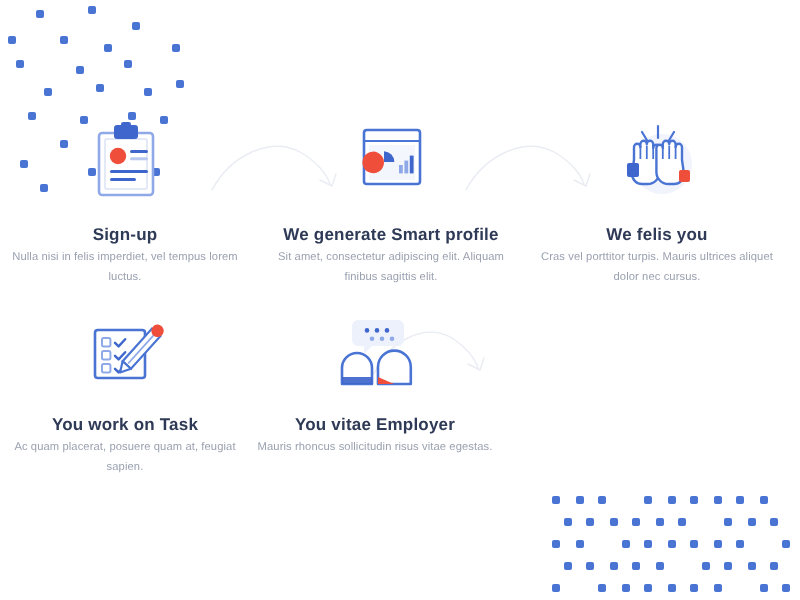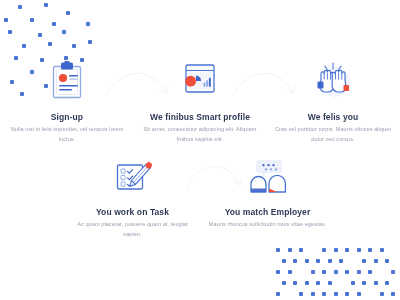--- a/index.html
+++ b/index.html
@@ -11,26 +11,26 @@
   }
   .stage{position:absolute;inset:0;}
 
   
   .dots{position:absolute;pointer-events:none;}
   .dots .d{position:absolute;width:4px;height:4px;border-radius:1px;background:#4a74d4;}
   #dots-top-left{left:0;top:0;width:110px;height:90px;}
   #dots-bottom-right{right:0;bottom:0;width:130px;height:56px;}
 
   
-  .row{position:absolute;left:0;right:0;display:flex;justify-content:center;}
+  .row{position:absolute;left:0;right:0;display:flex;justify-content:flex-start;}
   #row-top{top:58px;}
   #row-bottom{top:153px;}
   .row-inner{display:flex;}
   #row-top .row-inner{gap:8px;}
-  #row-bottom .row-inner{gap:10px;}
+  #row-bottom .row-inner{}
 
   .step{width:125px;display:flex;flex-direction:column;align-items:center;}
   .step-icon{width:46px;height:46px;display:flex;align-items:center;justify-content:center;margin-bottom:9px;}
   .step-icon svg{display:block;}
   .step-title{
     font-size:8.5px;font-weight:bold;color:#2f3a57;
     letter-spacing:.1px;text-align:center;margin-bottom:3px;line-height:1.1;
   }
   .step-desc{
     font-size:5.6px;color:#9aa1b0;text-align:center;line-height:1.72;
@@ -174,21 +174,21 @@
             <rect x="6" y="3" width="28" height="27" rx="1.4" fill="#ffffff" stroke="#4a74d4" stroke-width="1.3"></rect>
             <line x1="6" y1="8.5" x2="34" y2="8.5" stroke="#4a74d4" stroke-width="1.1"></line>
             <rect x="8.5" y="10.5" width="23" height="17.5" fill="#f3f6fd"></rect>
             <path d="M16,19 a5.4,5.4 0 1,1 -0.02,-0.3 Z" fill="#ef4e3a"></path>
             <path d="M16,19 L16,13.6 a5.4,5.4 0 0,1 5.2,5.4 Z" fill="#3f66cc"></path>
             <rect x="23.5" y="20.5" width="1.9" height="4.2" fill="#8fa9e8"></rect>
             <rect x="26.2" y="18.3" width="1.9" height="6.4" fill="#8fa9e8"></rect>
             <rect x="28.9" y="15.8" width="1.9" height="8.9" fill="#3f66cc"></rect>
           </svg>
         </div>
-        <div class="step-title">We finibus Smart profile</div>
+        <div class="step-title">We generate Smart profile</div>
         <div class="step-desc">Sit amet, consectetur adipiscing elit. Aliquam finibus sagittis elit.</div>
       </div>
 
       <div class="step">
         <div class="step-icon">
           <svg width="42" height="40" viewBox="0 0 42 40">
             <circle cx="23" cy="21" r="15" fill="#f1f4fd"></circle>
             <line x1="21" y1="2" x2="21" y2="8" stroke="#4a74d4" stroke-width="1.1" stroke-linecap="round"></line>
             <line x1="13" y1="5" x2="16" y2="10" stroke="#4a74d4" stroke-width="1.1" stroke-linecap="round"></line>
             <line x1="29" y1="5" x2="26" y2="10" stroke="#4a74d4" stroke-width="1.1" stroke-linecap="round"></line>
@@ -245,20 +245,20 @@
             <circle cx="26.5" cy="8.2" r="1.15" fill="#3f66cc"></circle>
             <circle cx="19" cy="12.4" r="1.15" fill="#8fa9e8"></circle>
             <circle cx="24" cy="12.4" r="1.15" fill="#8fa9e8"></circle>
             <circle cx="29" cy="12.4" r="1.15" fill="#8fa9e8"></circle>
             <path d="M4,35 L4,27 a7.5,7.5 0 0,1 15,0 L19,35 Z" fill="#ffffff" stroke="#4a74d4" stroke-width="1.3" stroke-linejoin="round"></path>
             <path d="M4,31.5 L4,35 L19,35 L19,31.5 Z" fill="#3f66cc" opacity=".92"></path>
             <path d="M22,35 L22,26.5 a8.2,8.2 0 0,1 16.4,0 L38.4,35 Z" fill="#ffffff" stroke="#4a74d4" stroke-width="1.3" stroke-linejoin="round"></path>
             <path d="M22,31.5 L22,35 L30,35 Z" fill="#ef4e3a"></path>
           </svg>
         </div>
-        <div class="step-title">You match Employer</div>
+        <div class="step-title">You vitae Employer</div>
         <div class="step-desc">Mauris rhoncus sollicitudin risus vitae egestas.</div>
       </div>
 
     </div>
   </div>
 
 </div>
 
 </body></html>

